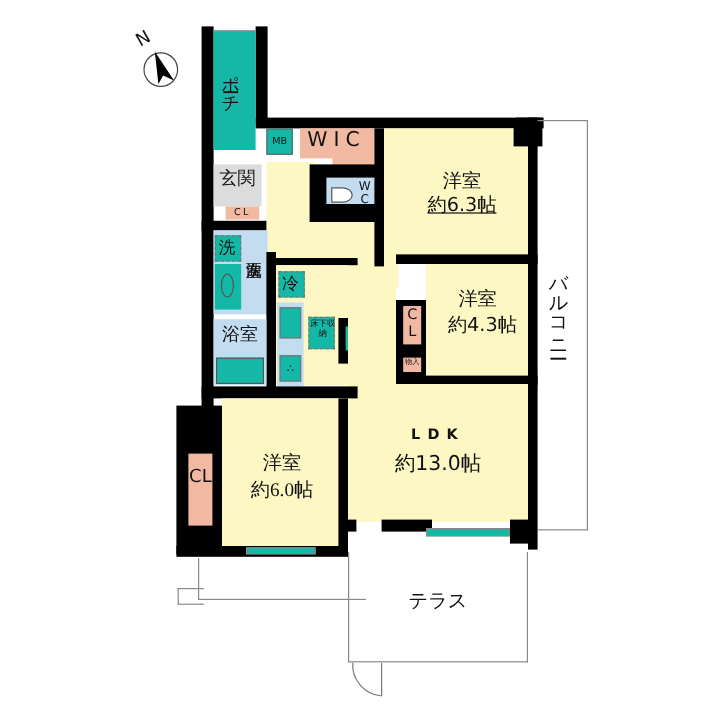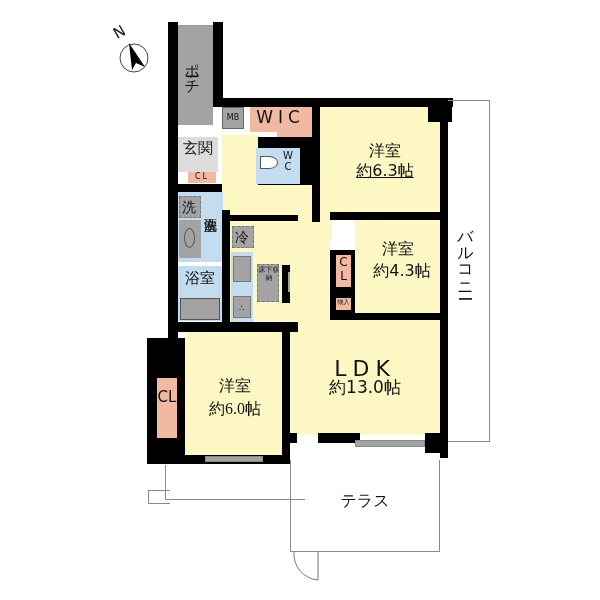--- a/index.html
+++ b/index.html
@@ -3,21 +3,21 @@
 <meta charset="utf-8">
 <style>
   html,body{margin:0;padding:0;background:#fff;}
   body{width:600px;height:600px;position:relative;overflow:hidden;font-family:"DejaVu Sans",sans-serif;color:#111;}
   .abs{position:absolute;box-sizing:border-box;}
   .wall{background:#000;}
   .yellow{background:#fdf7c4;}
   .blue{background:#c3dcf0;}
   .pink{background:#f2b9a2;}
   .gray{background:#dcdcdc;}
-  .white{background:#a3a3a3;}
+  .white{background:#14b8a6;}
   .outline{border:1.5px solid #8a8a8a;background:transparent;}
   .lbl{position:absolute;text-align:center;line-height:1.15;white-space:nowrap;}
   .vtext{writing-mode:vertical-rl;text-orientation:upright;}
   .dash{border:1px dashed #777;}
 </style>
 </head>
 <body>
 
 <div class="abs" style="left:112px;top:30px;width:45px;height:45px;">
   <svg width="45" height="45" viewBox="0 0 45 45">
@@ -48,21 +48,21 @@
 <span class="lbl" style="left:178px;top:140px;width:40px;font-size:15px;">玄関</span>
 <div class="abs pink" style="left:188px;top:172px;width:28px;height:11px;">
   <span class="lbl" style="left:0;top:0;width:28px;font-size:8px;letter-spacing:2px;">CL</span>
 </div>
 <div class="abs wall" style="left:168px;top:184px;width:60px;height:8px;"></div>
 
 <div class="abs yellow" style="left:222px;top:135px;width:40px;height:80px;"></div>
 <div class="abs yellow" style="left:262px;top:180px;width:70px;height:60px;"></div>
 
 <div class="abs wall" style="left:258px;top:137px;width:60px;height:48px;"></div>
-<div class="abs blue" style="left:256px;top:148px;width:44px;height:36px;">
+<div class="abs blue" style="left:272px;top:148px;width:44px;height:22px;">
   <span class="lbl" style="left:26px;top:2px;width:12px;font-size:10px;white-space:normal;word-break:break-all;line-height:1.1;">WC</span>
   <span class="abs" style="left:4px;top:8px;width:18px;height:13px;border:1px solid #555;border-radius:0 50% 50% 0;background:#fff;"></span>
 </div>
 
 <div class="abs wall" style="left:312px;top:107px;width:8px;height:115px;"></div>
 <div class="abs yellow" style="left:320px;top:107px;width:120px;height:108px;"></div>
 <div class="abs wall" style="left:428px;top:100px;width:20px;height:22px;"></div>
 <span class="lbl" style="left:345px;top:142px;width:80px;font-size:16px;">洋室</span>
 <span class="lbl" style="left:340px;top:162px;width:90px;font-size:16px;text-decoration:underline;">約6.3帖</span>
 <div class="abs wall" style="left:330px;top:212px;width:118px;height:8px;"></div>
@@ -98,31 +98,31 @@
 
 <div class="abs wall" style="left:228px;top:215px;width:70px;height:6px;"></div>
 <div class="abs yellow" style="left:230px;top:221px;width:60px;height:100px;"></div>
 <div class="abs white dash" style="left:232px;top:226px;width:22px;height:22px;">
   <span class="lbl" style="left:2px;top:2px;font-size:14px;">冷</span>
 </div>
 <div class="abs blue" style="left:231px;top:252px;width:22px;height:70px;">
   <div class="abs white" style="left:2px;top:4px;width:18px;height:26px;border:1px solid #777;"></div>
   <div class="abs white" style="left:2px;top:44px;width:18px;height:22px;border:1px solid #777;font-size:9px;text-align:center;line-height:22px;">∴</div>
 </div>
-<div class="abs white dash" style="left:257px;top:264px;width:22px;height:38px;">
+<div class="abs white dash" style="left:257px;top:264px;width:22px;height:27px;">
   <span class="lbl" style="left:0;top:1px;width:22px;font-size:7px;white-space:normal;">床下収納</span>
 </div>
 <div class="abs wall" style="left:282px;top:265px;width:14px;height:38px;"></div>
 <div class="abs white" style="left:288px;top:272px;width:8px;height:20px;">
   <span class="lbl vtext" style="left:0;top:1px;font-size:4px;">ｼｭｰｽﾞ</span>
 </div>
 
 <div class="abs yellow" style="left:290px;top:320px;width:150px;height:115px;"></div>
 <div class="abs yellow" style="left:290px;top:230px;width:40px;height:92px;"></div>
-<span class="lbl" style="left:320px;top:356px;width:90px;font-size:22px;letter-spacing:6px;">LDK</span>
+<span class="lbl" style="left:320px;top:356px;width:90px;font-size:12px;letter-spacing:6px;font-weight:bold;">LDK</span>
 <span class="lbl" style="left:315px;top:378px;width:100px;font-size:17px;">約13.0帖</span>
 <div class="abs wall" style="left:287px;top:433px;width:10px;height:10px;"></div>
 <div class="abs wall" style="left:318px;top:433px;width:42px;height:10px;"></div>
 <div class="abs wall" style="left:425px;top:433px;width:22px;height:20px;"></div>
 <div class="abs white" style="left:355px;top:440px;width:70px;height:7px;border:1px solid #888;"></div>
 
 <div class="abs wall" style="left:168px;top:322px;width:130px;height:10px;"></div>
 <div class="abs wall" style="left:147px;top:338px;width:38px;height:124px;"></div>
 <div class="abs yellow" style="left:185px;top:332px;width:100px;height:125px;"></div>
 <div class="abs wall" style="left:282px;top:332px;width:8px;height:130px;"></div>

